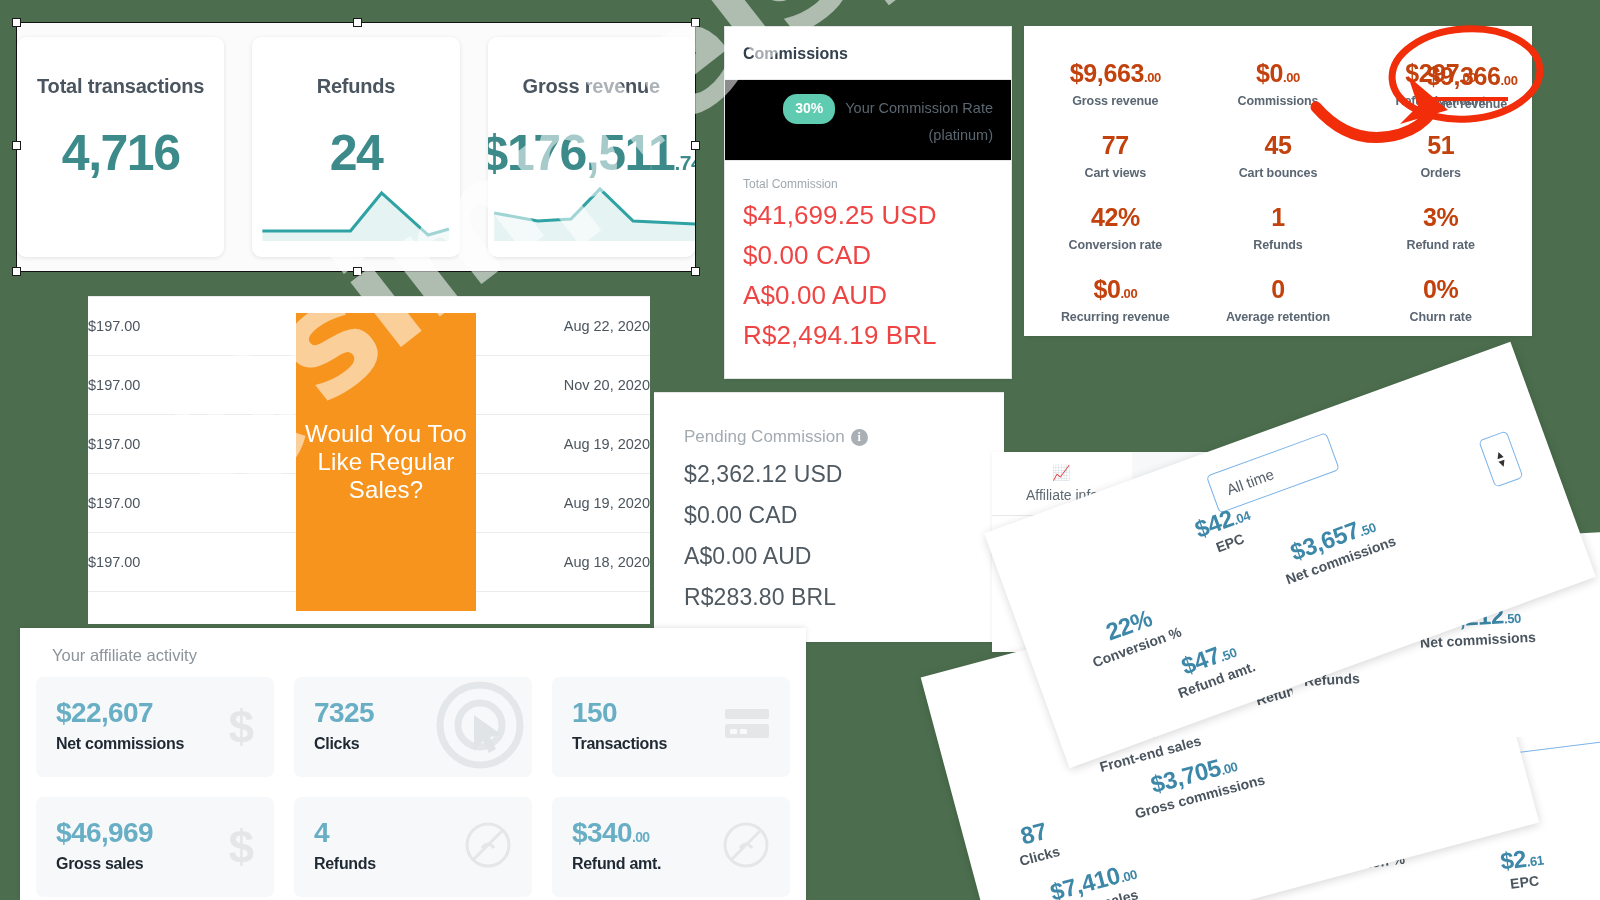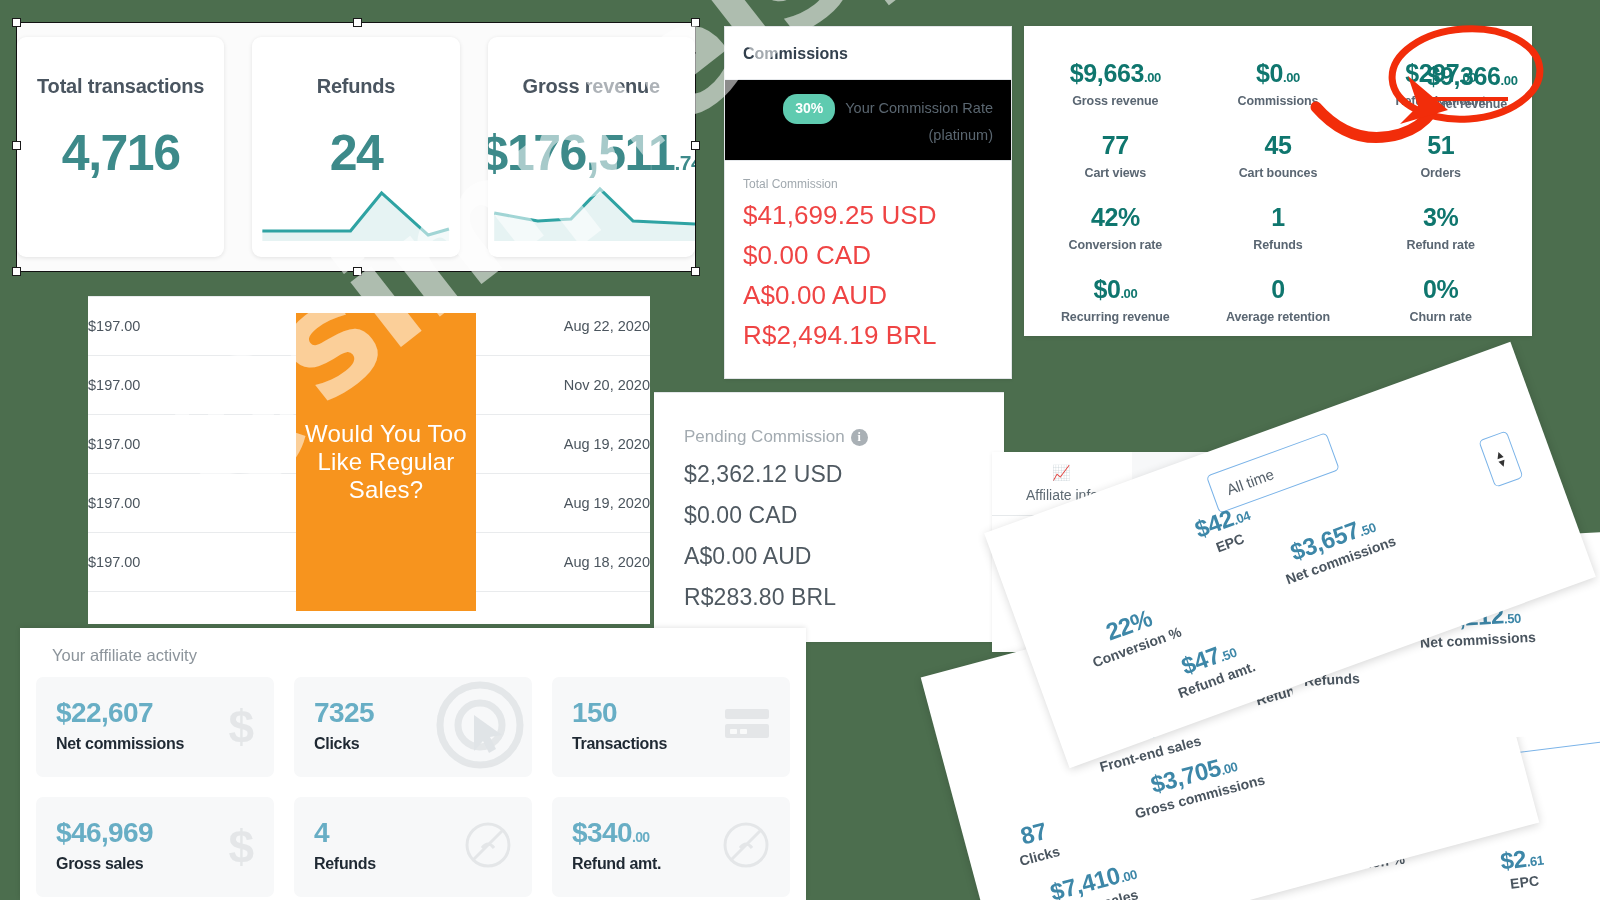--- a/index.html
+++ b/index.html
@@ -67,21 +67,21 @@
   .sub-label { font-size: 12px; color: #a0a8ae; margin-bottom: 9px; }
   .money-line { font-size: 26px; color: #ef4444; margin-bottom: 9px; letter-spacing:.1px;}
 
   
   #panel-c {
     left: 1024px; top: 26px; width: 508px; height: 310px;
     box-shadow: 0 1px 4px rgba(0,0,0,.10);
   }
   .stat-grid { display: grid; grid-template-columns: repeat(3,1fr); padding: 22px 10px 12px; }
   .stat-cell { text-align: center; padding: 11px 4px 12px; }
-  .stat-val { font-size: 25px; font-weight: 700; color: #0f766e; letter-spacing:-.4px; white-space:nowrap;}
+  .stat-val { font-size: 25px; font-weight: 700; color: #c2410c; letter-spacing:-.4px; white-space:nowrap;}
   .stat-val .cents { font-size: 13px; font-weight: 700; }
   .stat-lab { margin-top: 6px; font-size: 12.5px; font-weight: 700; color: #5a6672; letter-spacing:-.1px;}
 
   #annot-layer { position: absolute; left: 0; top: 0; width: 1600px; height: 900px; pointer-events:none; }
 
   
   #panel-d {
     left: 88px; top: 296px; width: 562px; height: 328px;
   }
   .tx-table { width: 100%; border-collapse: collapse; }

